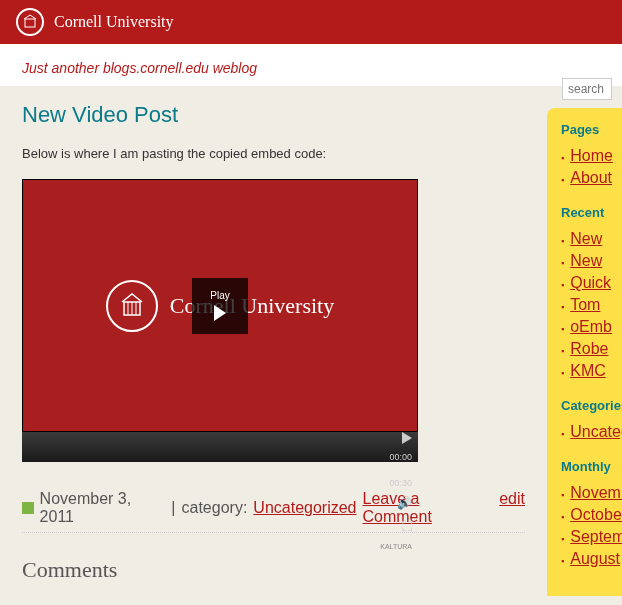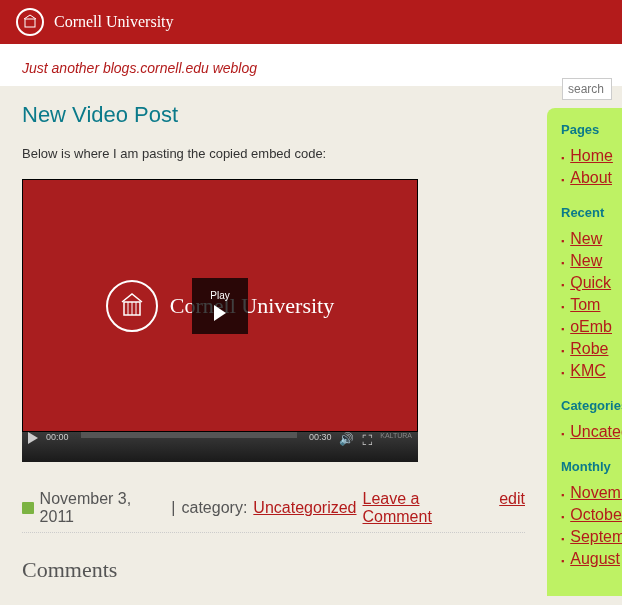--- a/index.html
+++ b/index.html
@@ -16,32 +16,32 @@
     .main { flex: 1; padding: 16px 22px 10px; }
     .post-title { color: #0b7a8a; font-family: Verdana, sans-serif; font-size: 22px; font-weight: normal; margin-bottom: 18px; }
     .post-text { color: #333; font-size: 13px; margin-bottom: 18px; }
     .video-player { width: 396px; height: 283px; background: #000; position: relative; display: flex; flex-direction: column; }
     .video-frame { flex: 1; background: #a91e1f; position: relative; display: flex; align-items: center; justify-content: center; border: 1px solid #000; }
     .video-logo { display: flex; align-items: center; gap: 12px; color: #fff; }
     .seal-video { width: 52px; height: 52px; border: 2px solid #fff; border-radius: 50%; display: flex; align-items: center; justify-content: center; font-size: 8px; }
     .video-brand { font-family: Georgia, serif; font-size: 22px; }
     .play-overlay { position: absolute; top: 50%; left: 50%; transform: translate(-50%, -50%); background: rgba(0,0,0,0.75); color: #fff; width: 56px; height: 56px; display: flex; flex-direction: column; align-items: center; justify-content: center; font-size: 10px; gap: 4px; }
     .play-triangle { width: 0; height: 0; border-left: 12px solid #fff; border-top: 8px solid transparent; border-bottom: 8px solid transparent; }
-    .video-controls { height: 30px; background: linear-gradient(#3a3a3a, #1a1a1a); display: flex; align-items: flex-start; padding: 0 6px; gap: 8px; color: #ccc; font-size: 9px; }
+    .video-controls { height: 30px; background: linear-gradient(#3a3a3a, #1a1a1a); display: flex; align-items: flex-end; padding: 0 6px; gap: 8px; color: #ccc; font-size: 9px; flex-direction: column; }
     .ctrl-play { width: 0; height: 0; border-left: 10px solid #ccc; border-top: 6px solid transparent; border-bottom: 6px solid transparent; cursor: pointer; }
     .progress { flex: 1; height: 6px; background: #555; margin: 0 4px; position: relative; }
     .vol-icon::before { content: "🔊"; font-size: 12px; }
     .fs-icon::before { content: "⛶"; font-size: 14px; }
     .kaltura { font-size: 7px; color: #888; text-align: center; line-height: 1; }
     .post-meta { margin-top: 22px; padding-top: 6px; display: flex; align-items: center; gap: 6px; font-size: 16px; color: #555; border-bottom: 1px dotted #ccc; padding-bottom: 6px; }
     .cal-icon { width: 12px; height: 12px; background: #7cb342; display: inline-block; border-radius: 1px; }
     .meta-link { color: #b31b1b; text-decoration: underline; }
     .meta-right { margin-left: auto; display: flex; gap: 12px; }
     .comments-heading { font-family: Georgia, serif; font-size: 22px; color: #555; font-weight: normal; margin-top: 24px; }
-    .sidebar { width: 75px; background: #bef264; border-radius: 8px 0 0 0; margin-top: 22px; padding: 14px 4px 10px 14px; overflow: hidden; }
+    .sidebar { width: 75px; background: #fde047; border-radius: 8px 0 0 0; margin-top: 22px; padding: 14px 4px 10px 14px; overflow: hidden; }
     .widget-title { color: #0b7a8a; font-weight: bold; font-size: 13px; margin-bottom: 8px; }
     .widget-list { list-style: none; margin-bottom: 16px; }
     .widget-list li { font-size: 16px; padding: 2px 0; white-space: nowrap; }
     .widget-list li::before { content: "▪"; color: #b31b1b; margin-right: 6px; font-size: 9px; }
     .widget-list a { color: #b31b1b; text-decoration: underline; }
   </style>
 </head>
 <body>
 
 <div class="header-bar">

